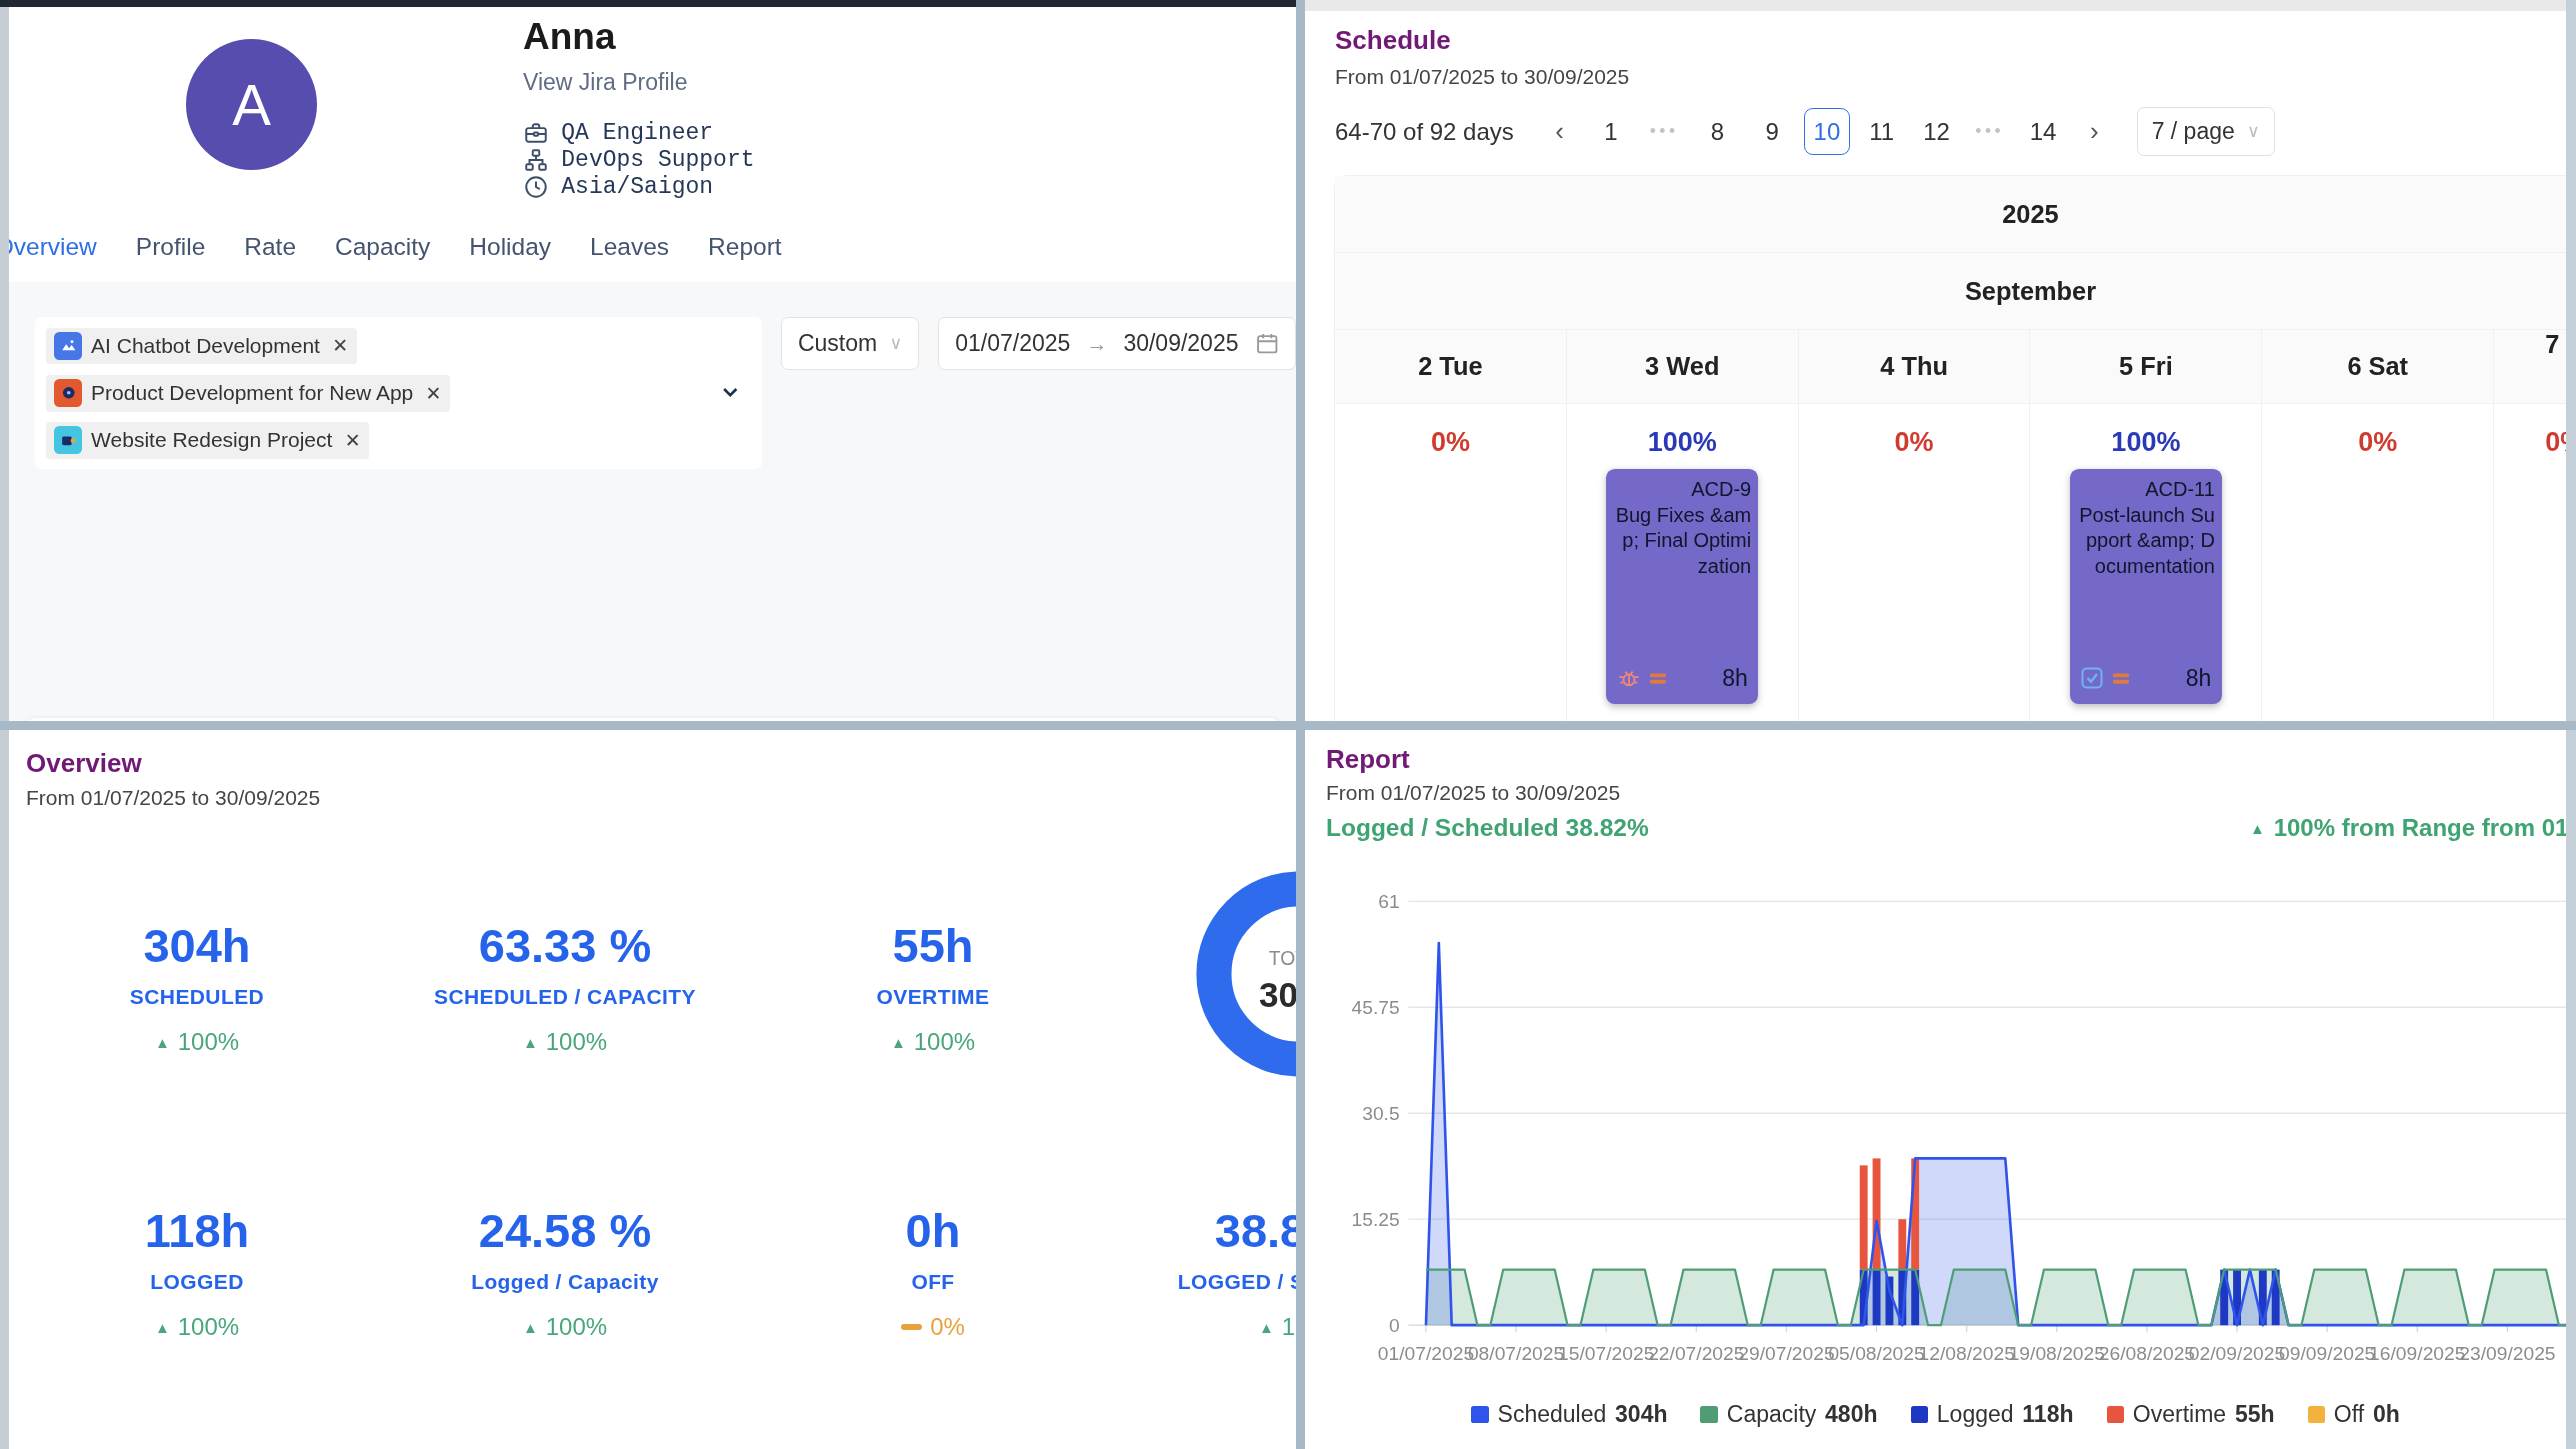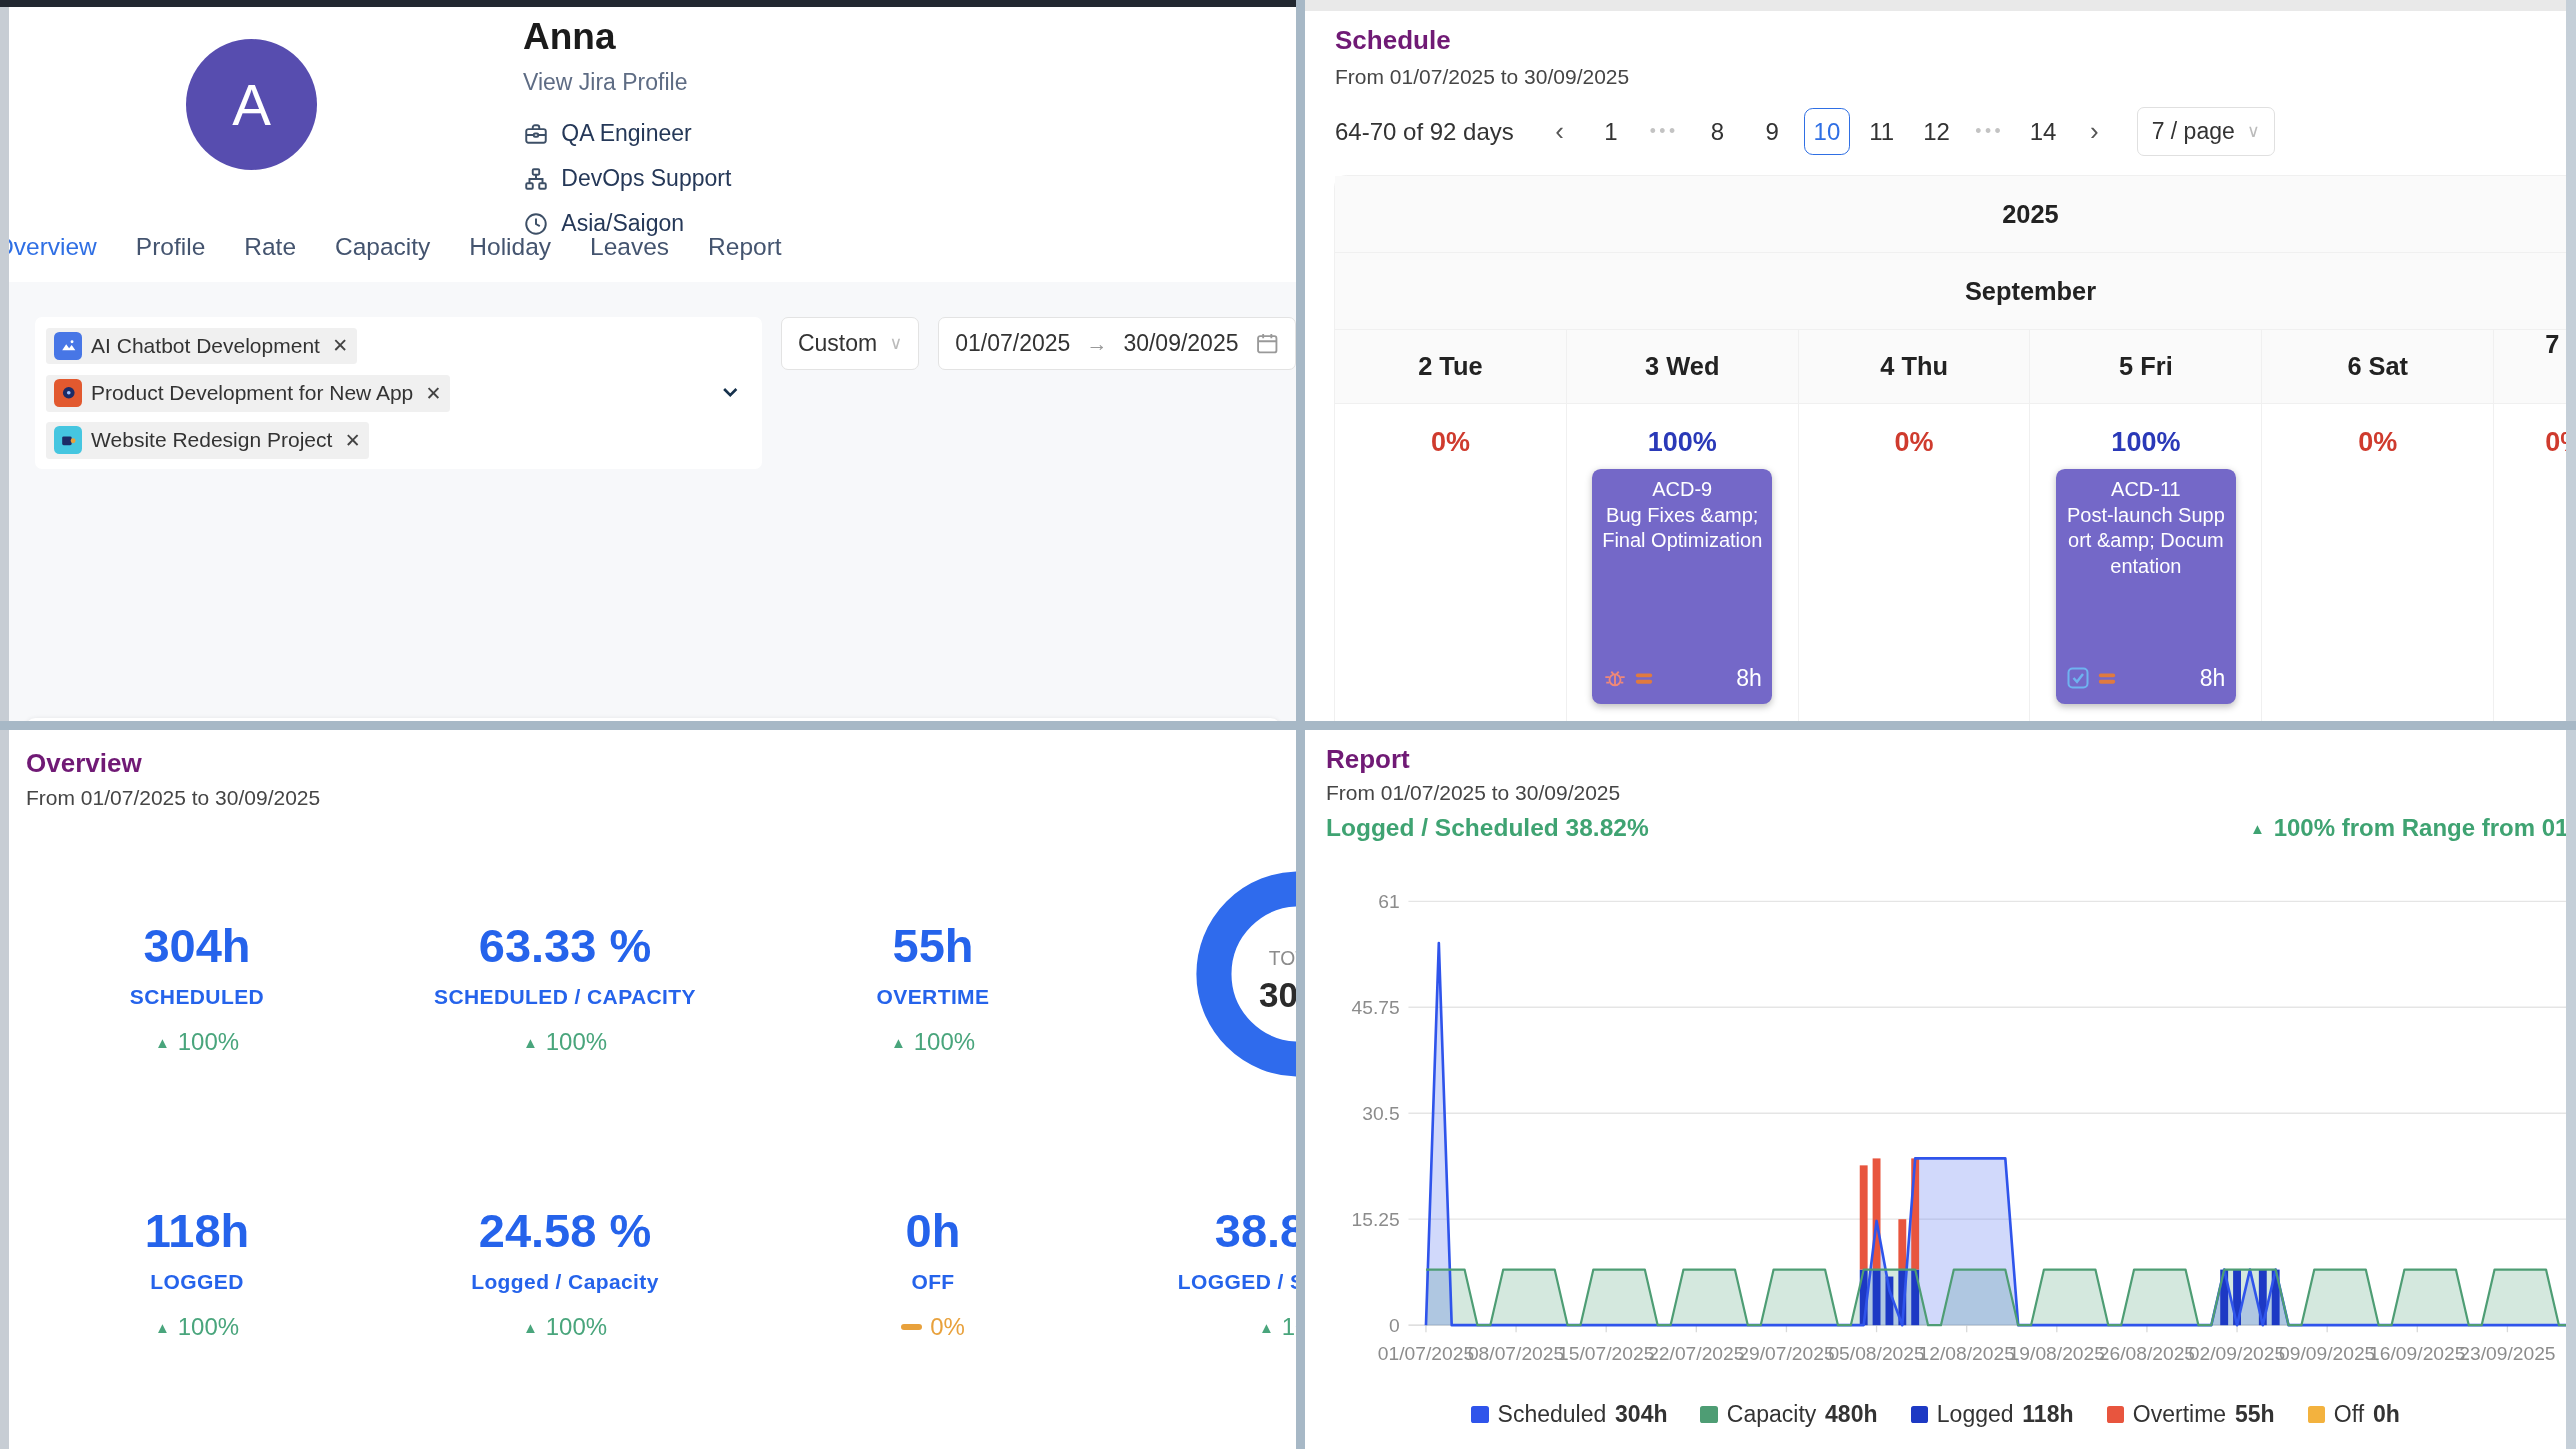--- a/index.html
+++ b/index.html
@@ -18,21 +18,21 @@
   .topbar { position:absolute; left:0; top:0; right:0; height:7px; background:#222831; z-index:8; }
   .topstrip { position:absolute; left:0; top:0; right:0; height:11.4px; background:#e9e9e9; z-index:8; }
   .leftbar { position:absolute; left:0; top:0; width:8.8px; bottom:0; background:#c7cdd4; z-index:8; }
 
   
   .avatar-big { position:absolute; left:186px; top:39px; width:131px; height:131px; border-radius:50%;
     background:var(--avatar-purple,#574daf); color:#fff; font-size:58px; display:flex; align-items:center; justify-content:center; }
   .pinfo { position:absolute; left:523px; top:16px; }
   .pname { font-size:37px; font-weight:700; color:#1b1b1b; }
   .plink { display:block; margin-top:10.5px; font-size:23px; color:#5e6c84; text-decoration:none; }
-  .pmeta { margin-top:24.5px; display:flex; flex-direction:column; gap:18px; }
+  .pmeta { margin-top:24.5px; display:flex; flex-direction:column; gap:1px;font-family:Liberation Mono, monospace; }
   .pmeta-row { display:flex; align-items:center; gap:12.3px; font-size:23px; color:#253858; }
   .pmeta-row svg { flex:0 0 auto; }
   .tabs { position:absolute; left:-5.3px; top:233px; display:flex; gap:39px; font-size:24.5px; color:#44546f; }
   .tab { cursor:pointer; white-space:nowrap; }
   .tab.active { color:#2f6fe4; }
   .q1-body { position:absolute; left:0; top:282px; right:0; bottom:0; background:#f7f8fa; padding:35px 0 17px 35px; }
   .filter-row { display:flex; gap:19px; align-items:flex-start; }
   .chips-box { position:relative; width:740px; min-height:93px; background:#fff; border-radius:7px;
     padding:10.5px 61px 10.5px 10.5px; display:flex; flex-wrap:wrap; gap:10.5px 12.3px; align-content:flex-start; }
   .chip { display:flex; align-items:center; gap:8.8px; background:#f0f0f0; border-radius:3.5px; padding:4.4px 8.8px; font-size:21px; color:#333; }
@@ -64,22 +64,22 @@
   .cal-days { display:flex; height:74px; background:#fafafa; border-bottom:0.9px solid #f0f0f0; }
   .cal-d { width:232px; display:flex; align-items:center; justify-content:center; font-size:25.4px; font-weight:600;
     color:#222; border-right:0.9px solid #f0f0f0; }
   .cal-d.clipped, .cal-c.clipped { justify-content:flex-start; padding-left:51px; align-items:flex-start; }
   .cal-body { display:flex; height:318px; }
   .cal-c { width:232px; border-right:0.9px solid #f0f0f0; display:flex; flex-direction:column; align-items:center; padding-top:23px; background:#fff; }
   .cal-c.clipped { padding-top:23px; }
   .pct { font-size:27px; font-weight:700; }
   .pct.full { color:var(--schedule-blue,#2a39b8); }
   .pct.zero { color:var(--red,#cf3b2e); }
-  .tcard { margin-top:10.5px; width:180px; height:235px; background:var(--card-purple,#7468c8); border-radius:8.8px;
-    color:#ffffff; position:relative; padding:8.8px 7px; text-align:center; font-size:20px; line-height:1.28;
+  .tcard { margin-top:10.5px; width:152px; height:235px; background:var(--card-purple,#7468c8); border-radius:8.8px;
+    color:#0f172a; position:relative; padding:8.8px 7px; text-align:right; font-size:20px; line-height:1.28;
     box-shadow:0 2.6px 7px rgba(0,0,0,.25); cursor:pointer; }
   .tcard .ttl { word-break:break-all; }
   .tcard .foot { position:absolute; left:10.5px; right:10.5px; bottom:10.5px; display:flex; align-items:center; gap:7px; }
   .tcard .hours { margin-left:auto; font-size:23px; }
 
   
   .stat { position:absolute; width:368px; text-align:center; }
   .stat .val { font-size:47px; font-weight:700; color:var(--accent,#2563eb); }
   .stat .lab { margin-top:12.3px; font-size:21px; font-weight:700; color:var(--accent,#2563eb); letter-spacing:0.4px; }
   .stat .delta { margin-top:19px; font-size:24px; color:var(--green,#49a57c); display:flex; justify-content:center; align-items:center; gap:8px; font-weight:400; }

